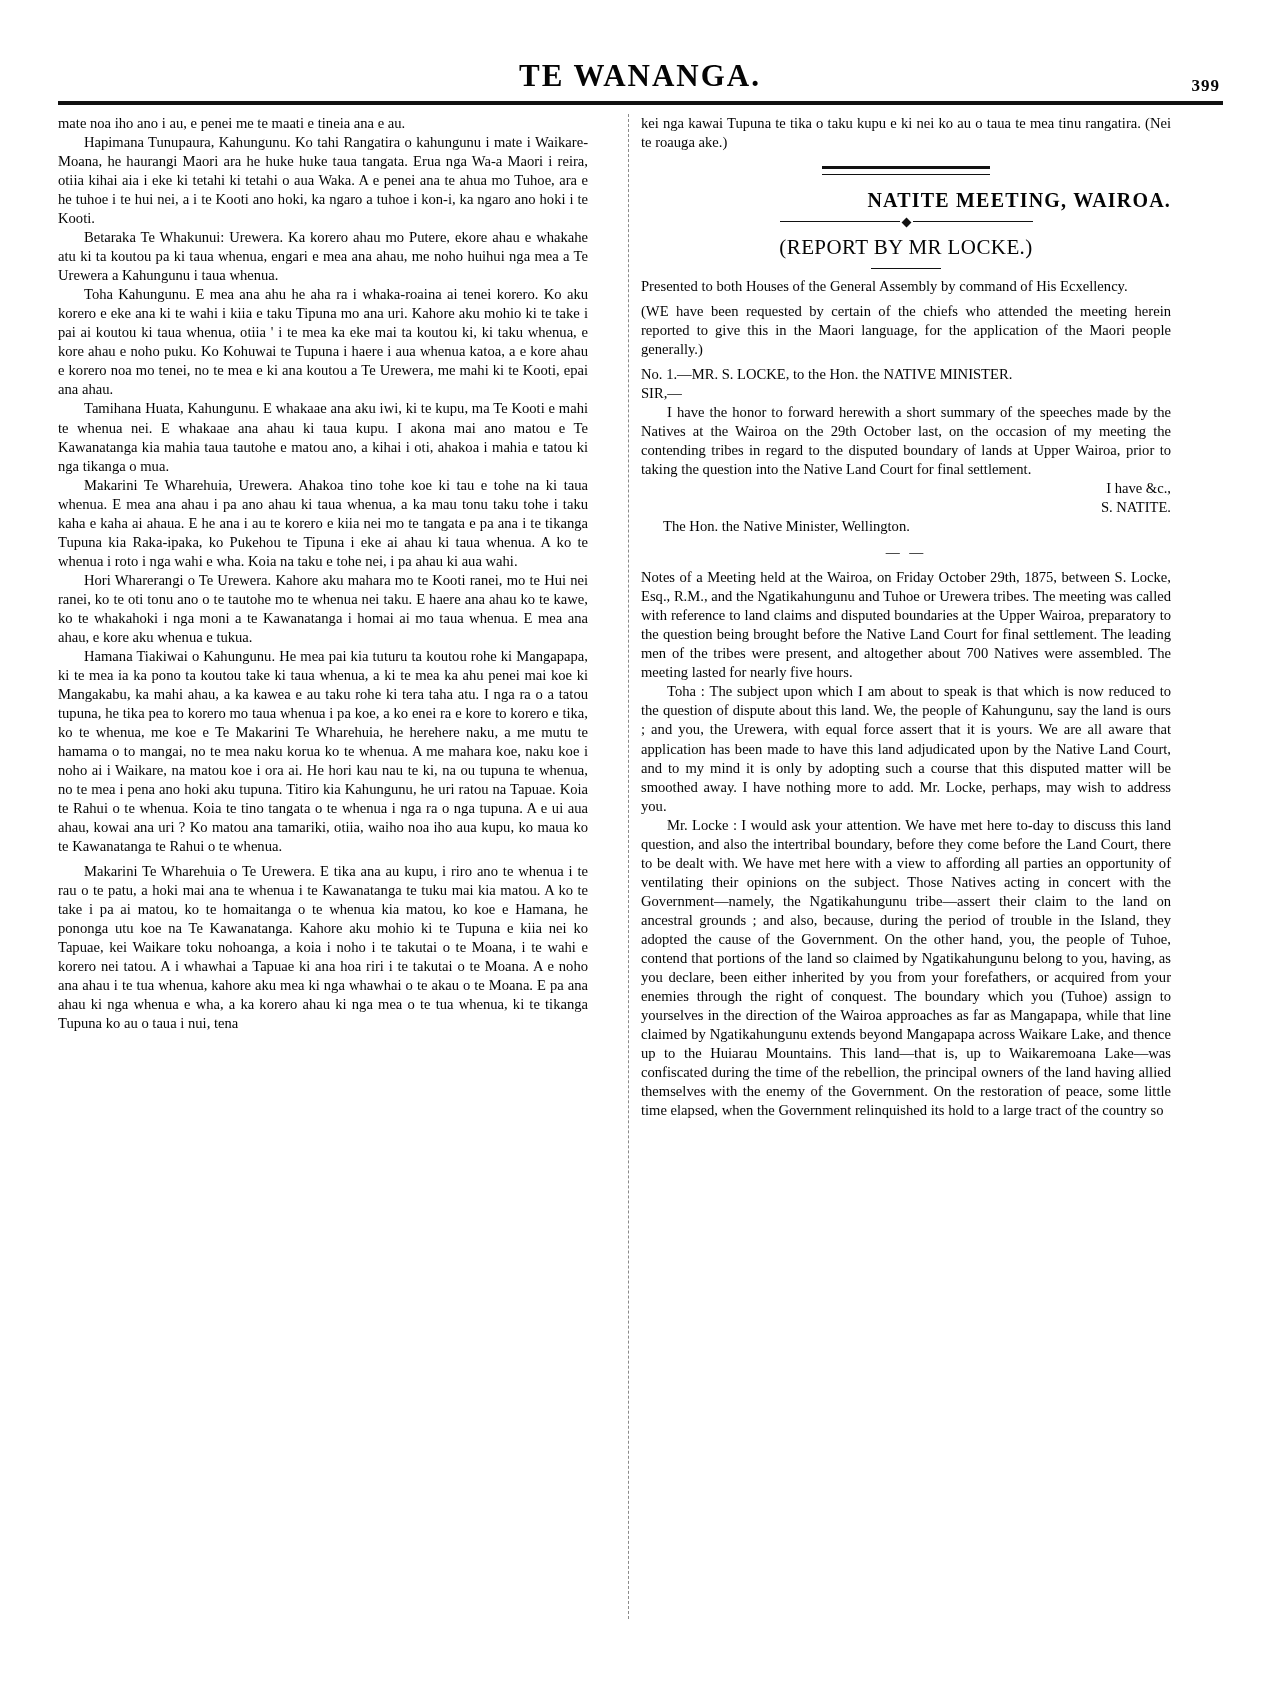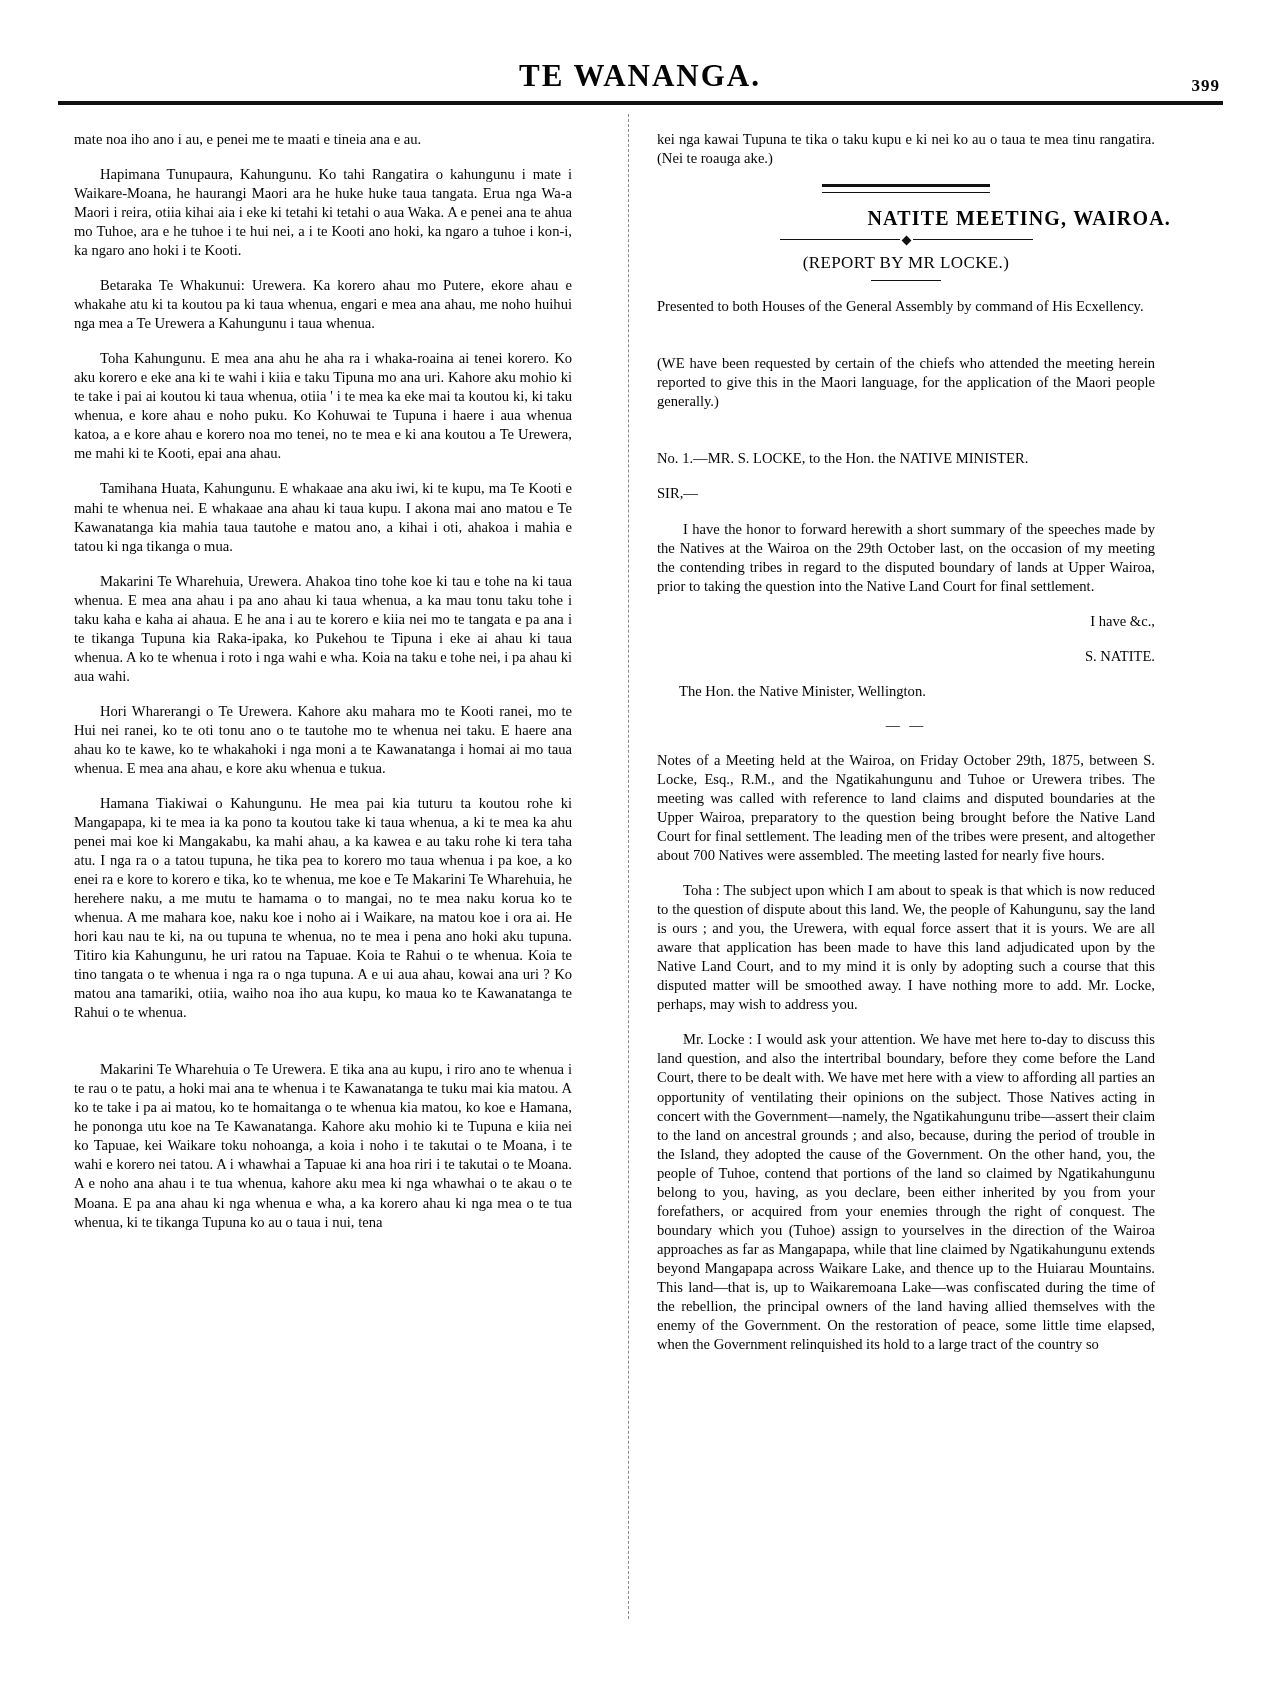--- a/index.html
+++ b/index.html
@@ -73,21 +73,21 @@
   .col-right { left: 583px; }
   .divider {
     position: absolute;
     top: 0;
     left: 570px;
     width: 1px;
     height: 1505px;
     border-left: 1px dashed #8a8a8a;
   }
   p {
-    margin: 16px;
+    margin: 0;
     text-indent: 26px;
   }
   p.noindent { text-indent: 0; }
   .right { text-align: right; text-indent: 0; }
   .head-rule {
     width: 168px;
     height: 5px;
     border-top: 3px solid #111;
     border-bottom: 1px solid #111;
     margin: 14px auto 12px auto;
@@ -118,21 +118,21 @@
     display: inline-block;
     width: 7px; height: 7px;
     background: #111;
     transform: rotate(45deg);
     margin: 0 3px;
     border: 0;
     top: 0;
   }
   .sub-title {
     text-align: center;
-    font-size: 17px;
+    font-size: 21px;
     margin: 2px 0 4px 0;
     text-indent: 0;
     letter-spacing: .4px;
   }
   .short-rule {
     width: 70px;
     height: 1px;
     background: #111;
     margin: 6px auto 8px auto;
   }

